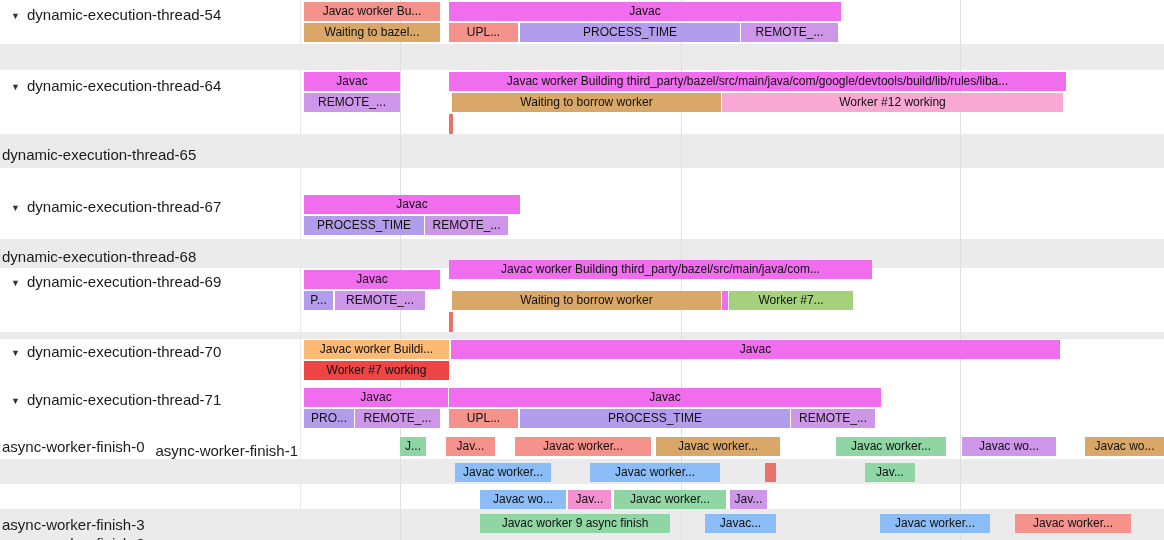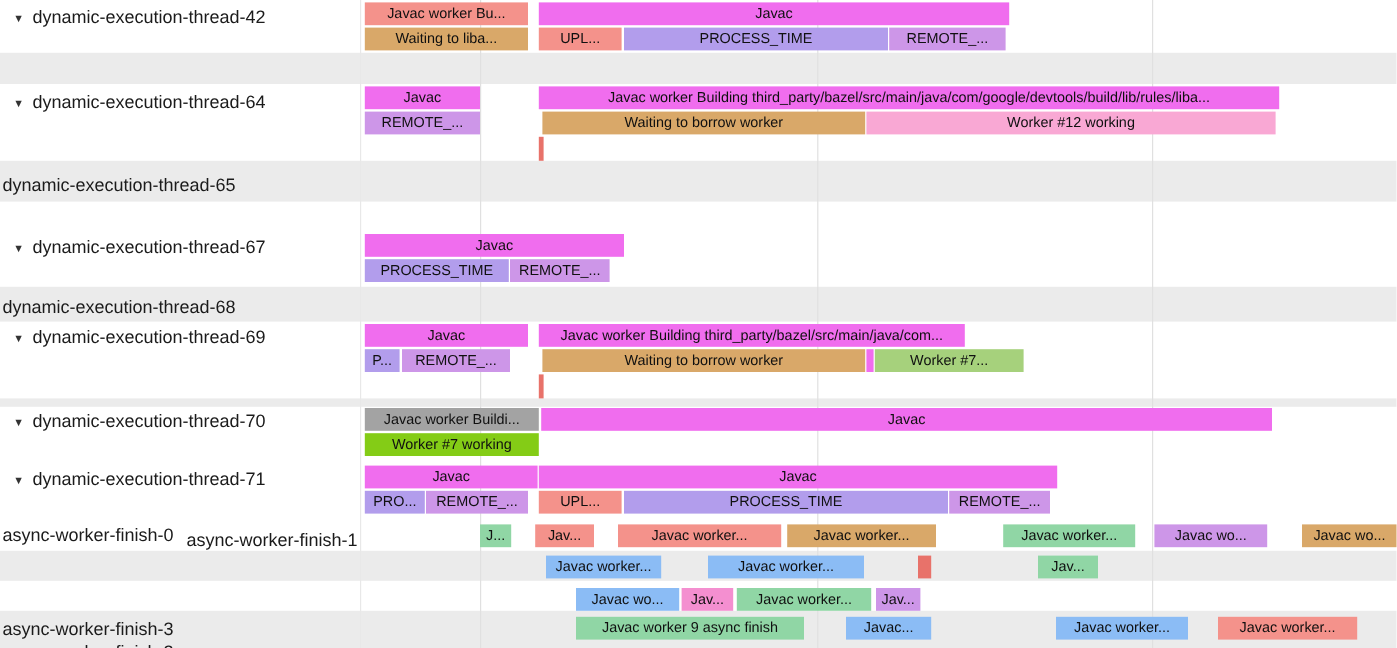--- a/index.html
+++ b/index.html
@@ -50,44 +50,44 @@
       <div class="gridline" style="left: 400px;"></div>
       <div class="gridline" style="left: 681px;"></div>
       <div class="gridline" style="left: 960px;"></div>
     </div>
 
   <div class="sidebar-divider"></div>
 
   <div class="layer" id="events">
       <div class="event-bar" style="left: 304px; top: 2px; width: 136px; background: rgb(244, 146, 139);">Javac worker Bu...</div>
       <div class="event-bar" style="left: 449px; top: 2px; width: 392px; background: rgb(240, 109, 238);">Javac</div>
-      <div class="event-bar" style="left: 304px; top: 23px; width: 136px; background: rgb(217, 168, 105);">Waiting to liba...</div>
+      <div class="event-bar" style="left: 304px; top: 23px; width: 136px; background: rgb(217, 168, 105);">Waiting to bazel...</div>
       <div class="event-bar" style="left: 449px; top: 23px; width: 69px; background: rgb(244, 146, 139);">UPL...</div>
       <div class="event-bar" style="left: 520px; top: 23px; width: 220px; background: rgb(178, 157, 236);">PROCESS_TIME</div>
       <div class="event-bar" style="left: 741px; top: 23px; width: 97px; background: rgb(205, 150, 232);">REMOTE_...</div>
       <div class="event-bar" style="left: 304px; top: 72px; width: 96px; background: rgb(240, 109, 238);">Javac</div>
       <div class="event-bar" style="left: 449px; top: 72px; width: 617px; background: rgb(240, 109, 238);">Javac worker Building third_party/bazel/src/main/java/com/google/devtools/build/lib/rules/liba...</div>
       <div class="event-bar" style="left: 304px; top: 93px; width: 96px; background: rgb(205, 150, 232);">REMOTE_...</div>
       <div class="event-bar" style="left: 452px; top: 93px; width: 269px; background: rgb(217, 168, 105);">Waiting to borrow worker</div>
       <div class="event-bar" style="left: 722px; top: 93px; width: 341px; background: #f9a8d4;">Worker #12 working</div>
       <div class="event-bar" style="left: 449px; top: 114px; width: 3px; height: 20px; line-height: 20px; background: rgb(232, 114, 106);"></div>
       <div class="event-bar" style="left: 304px; top: 195px; width: 216px; background: rgb(240, 109, 238);">Javac</div>
       <div class="event-bar" style="left: 304px; top: 216px; width: 120px; background: rgb(178, 157, 236);">PROCESS_TIME</div>
       <div class="event-bar" style="left: 425px; top: 216px; width: 83px; background: rgb(205, 150, 232);">REMOTE_...</div>
       <div class="event-bar" style="left: 304px; top: 270px; width: 136px; background: rgb(240, 109, 238);">Javac</div>
-      <div class="event-bar" style="left: 449px; top: 270px; width: 355px; background: rgb(240, 109, 238);">Javac worker Building third_party/bazel/src/main/java/com...</div>
+      <div class="event-bar" style="left: 449px; top: 260px; width: 423px; background: rgb(240, 109, 238);">Javac worker Building third_party/bazel/src/main/java/com...</div>
       <div class="event-bar" style="left: 304px; top: 291px; width: 29px; background: rgb(178, 157, 236);">P...</div>
       <div class="event-bar" style="left: 335px; top: 291px; width: 90px; background: rgb(205, 150, 232);">REMOTE_...</div>
       <div class="event-bar" style="left: 452px; top: 291px; width: 269px; background: rgb(217, 168, 105);">Waiting to borrow worker</div>
       <div class="event-bar" style="left: 722px; top: 291px; width: 6px; background: rgb(240, 109, 238);"></div>
       <div class="event-bar" style="left: 729px; top: 291px; width: 124px; background: rgb(166, 209, 124);">Worker #7...</div>
       <div class="event-bar" style="left: 449px; top: 312px; width: 3px; height: 20px; line-height: 20px; background: rgb(232, 114, 106);"></div>
-      <div class="event-bar" style="left: 304px; top: 340px; width: 145px; background: #a3a3a3;">Javac worker Buildi...</div>
+      <div class="event-bar" style="left: 304px; top: 340px; width: 145px; background: #fdba74;">Javac worker Buildi...</div>
       <div class="event-bar" style="left: 451px; top: 340px; width: 609px; background: rgb(240, 109, 238);">Javac</div>
-      <div class="event-bar" style="left: 304px; top: 361px; width: 145px; background: #84cc16;">Worker #7 working</div>
+      <div class="event-bar" style="left: 304px; top: 361px; width: 145px; background: #ef4444;">Worker #7 working</div>
       <div class="event-bar" style="left: 304px; top: 388px; width: 144px; background: rgb(240, 109, 238);">Javac</div>
       <div class="event-bar" style="left: 449px; top: 388px; width: 432px; background: rgb(240, 109, 238);">Javac</div>
       <div class="event-bar" style="left: 304px; top: 409px; width: 50px; background: rgb(178, 157, 236);">PRO...</div>
       <div class="event-bar" style="left: 355px; top: 409px; width: 85px; background: rgb(205, 150, 232);">REMOTE_...</div>
       <div class="event-bar" style="left: 449px; top: 409px; width: 69px; background: rgb(244, 146, 139);">UPL...</div>
       <div class="event-bar" style="left: 520px; top: 409px; width: 270px; background: rgb(178, 157, 236);">PROCESS_TIME</div>
       <div class="event-bar" style="left: 791px; top: 409px; width: 84px; background: rgb(205, 150, 232);">REMOTE_...</div>
       <div class="event-bar" style="left: 400px; top: 437px; width: 26px; background: rgb(144, 214, 165);">J...</div>
       <div class="event-bar" style="left: 446px; top: 437px; width: 49px; background: rgb(244, 146, 139);">Jav...</div>
       <div class="event-bar" style="left: 515px; top: 437px; width: 136px; background: rgb(244, 146, 139);">Javac worker...</div>
@@ -103,21 +103,21 @@
       <div class="event-bar" style="left: 568px; top: 490px; width: 43px; background: rgb(244, 143, 208);">Jav...</div>
       <div class="event-bar" style="left: 614px; top: 490px; width: 112px; background: rgb(144, 214, 165);">Javac worker...</div>
       <div class="event-bar" style="left: 730px; top: 490px; width: 37px; background: rgb(205, 150, 232);">Jav...</div>
       <div class="event-bar" style="left: 480px; top: 514px; width: 190px; background: rgb(144, 214, 165);">Javac worker 9 async finish</div>
       <div class="event-bar" style="left: 705px; top: 514px; width: 71px; background: rgb(139, 188, 245);">Javac...</div>
       <div class="event-bar" style="left: 880px; top: 514px; width: 110px; background: rgb(139, 188, 245);">Javac worker...</div>
       <div class="event-bar" style="left: 1015px; top: 514px; width: 116px; background: rgb(244, 146, 139);">Javac worker...</div>
     </div>
 
   <div class="layer" id="tracks">
-      <div class="track-label" style="top: 4px;"><span class="tri">▼</span><span>dynamic-execution-thread-42</span></div>
+      <div class="track-label" style="top: 4px;"><span class="tri">▼</span><span>dynamic-execution-thread-54</span></div>
       <div class="track-label" style="top: 75px;"><span class="tri">▼</span><span>dynamic-execution-thread-64</span></div>
       <div class="track-label" style="top: 144px;"><span>dynamic-execution-thread-65</span></div>
       <div class="track-label" style="top: 196px;"><span class="tri">▼</span><span>dynamic-execution-thread-67</span></div>
       <div class="track-label" style="top: 246px;"><span>dynamic-execution-thread-68</span></div>
       <div class="track-label" style="top: 271px;"><span class="tri">▼</span><span>dynamic-execution-thread-69</span></div>
       <div class="track-label" style="top: 341px;"><span class="tri">▼</span><span>dynamic-execution-thread-70</span></div>
       <div class="track-label" style="top: 389px;"><span class="tri">▼</span><span>dynamic-execution-thread-71</span></div>
       <div class="track-label" style="top: 436px;"><span>async-worker-finish-0</span></div>
       <div class="track-label" style="top: 440px; text-align: right;"><span>async-worker-finish-1</span></div>
       <div class="track-label" style="top: 489px; margin-top: 44px;"><span>async-worker-finish-2</span></div>

